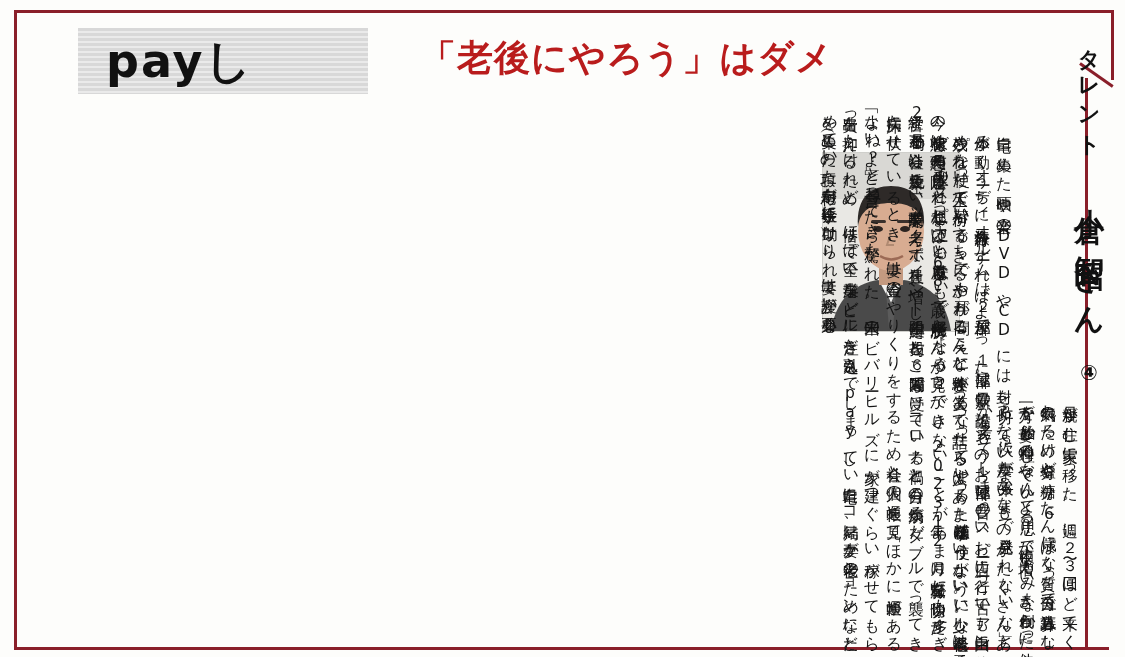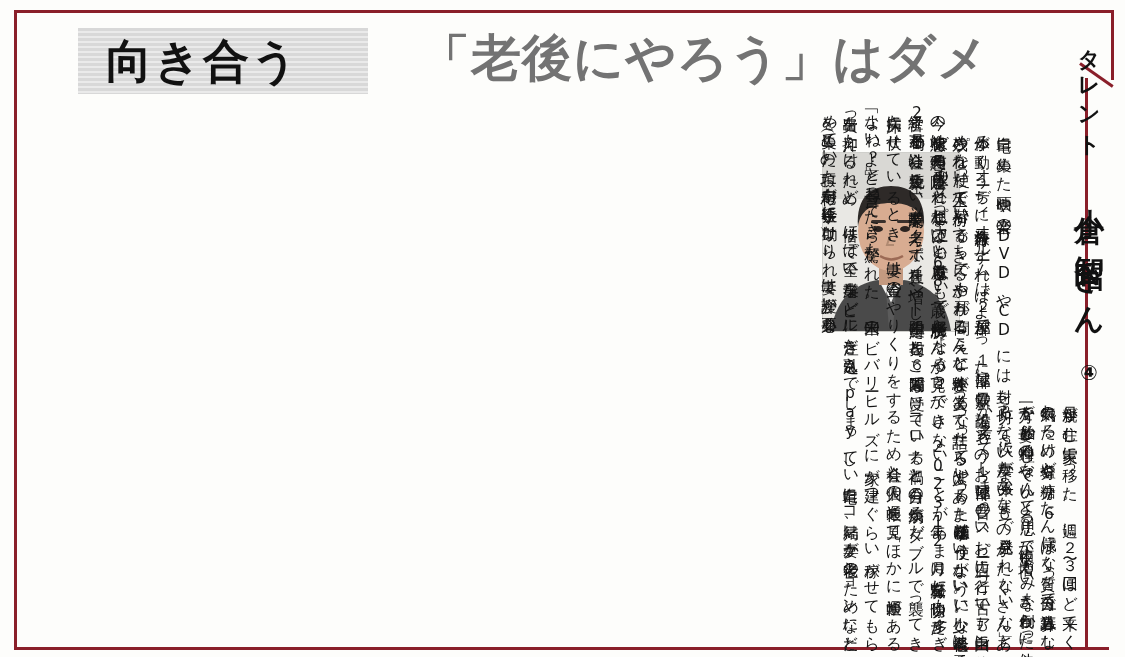--- a/index.html
+++ b/index.html
@@ -77,26 +77,26 @@
     color: #111;
     white-space: nowrap;
   }
 
   
   .headline {
     position: absolute;
     left: 420px;
     top: 30px;
     font-family: "DejaVu Sans", "Liberation Sans", sans-serif;
-    font-size: 50px;
+    font-size: 36px;
     font-weight: bold;
     letter-spacing: 1px;
     line-height: 56px;
     white-space: nowrap;
-    color: #737373;
+    color: #b91c1c;
   }
 
   
   .byline {
     position: absolute;
     right: 16px;
     top: 32px;
     width: 60px;
     height: 400px;
     writing-mode: vertical-rl;
@@ -170,21 +170,21 @@
   <div class="frame-border frame-top"></div>
   <div class="frame-border frame-left"></div>
   <div class="frame-border frame-bottom"></div>
   <div class="frame-border frame-right"></div>
   <div class="frame-diag"></div>
   <div class="frame-border frame-right2"></div>
 
   <div class="masthead">
     <div class="masthead-bg"></div>
     <div class="masthead-stripes"></div>
-    <div class="masthead-text">向き合う</div>
+    <div class="masthead-text">payし</div>
   </div>
 
   <div class="headline">「老後にやろう」はダメ</div>
 
   <div class="byline">
     <span class="role">タレント</span>
     <span class="name">小倉　智昭さん</span>
     <span class="num">④</span>
   </div>
 

